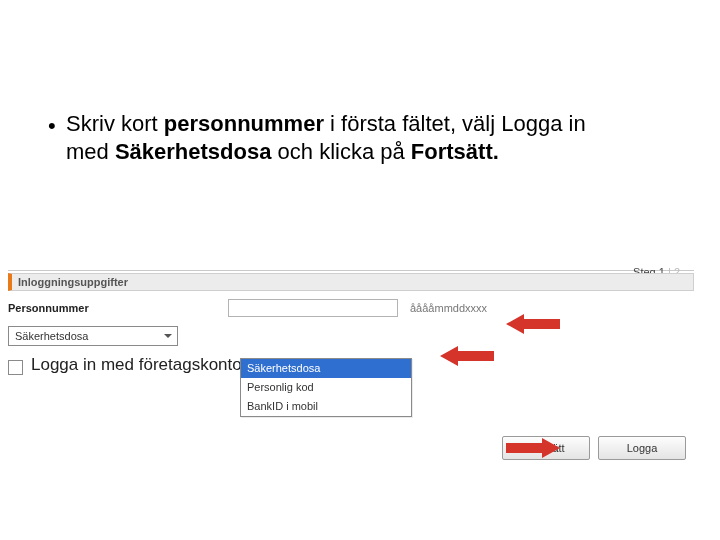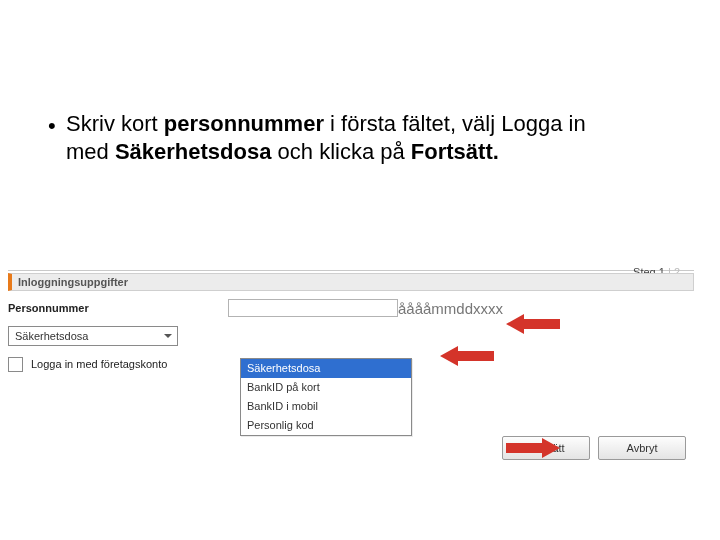--- a/index.html
+++ b/index.html
@@ -16,32 +16,32 @@
   .step{position:absolute;right:14px;top:-4px;font-size:11px;color:#444}
   .step .dim{color:#bdbdbd}
 
   .sect{position:relative;background:#ececec;border:1px solid #cfcfcf;border-left:4px solid #e87a1a;padding:2px 6px;font-size:11px;font-weight:700;color:#555;margin-bottom:6px}
 
   .row{display:flex;align-items:center;min-height:22px;margin:6px 0}
   .lab{width:220px;font-size:11px;font-weight:700;color:#222}
   .field{width:170px}
 
   .txtin{width:170px;height:18px;border:1px solid #b3b3b3;background:#fff;font-size:11px;padding:0 4px;box-sizing:border-box}
-  .hint{font-size:15px;color:#777;}
+  .hint{font-size:11px;color:#777;margin-left:12px}
 
   .sel-closed{position:relative;width:170px;height:20px;border:1px solid #8a8a8a;background:#fff;display:flex;align-items:center;padding:0 18px 0 6px;font-size:11px;color:#333;box-sizing:border-box}
   .sel-closed .tri{position:absolute;right:4px;top:50%;transform:translateY(-50%)}
   .tri svg{display:block}
 
   .dd{position:absolute;left:232px;top:88px;width:170px;border:1px solid #8a8a8a;background:#fff;z-index:3;box-shadow:1px 1px 0 rgba(0,0,0,.08)}
   .dd .opt{padding:2px 6px;font-size:11px;color:#333;line-height:15px}
   .dd .sel{background:#2f6fd0;color:#fff}
 
   .cb{width:13px;height:13px;border:1px solid #8a8a8a;background:#fff;margin-right:8px;display:inline-block;vertical-align:middle}
-  .cb-row{align-items:center;font-size:11px;color:#222}
+  .cb-row{align-items:flex-end;font-size:17px;color:#222}
 
   .buttons{position:absolute;right:8px;top:166px;display:flex;gap:8px}
   .btn{min-width:66px;height:22px;border:1px solid #9a9a9a;background:linear-gradient(#fdfdfd,#e4e4e4);font-size:11px;color:#333;display:inline-flex;align-items:center;justify-content:center;padding:0 10px;border-radius:2px}
 
   .arrow{position:absolute;width:54px;height:20px}
   .arrow svg{display:block}
   .a1{left:498px;top:44px}
   .a2{left:432px;top:76px}
   .a3{left:498px;top:168px}
 </style>
@@ -81,33 +81,32 @@
             <svg width="10" height="10" viewBox="0 0 10 10">
                 <path d="M1 3 L5 7 L9 3 Z" fill="#555"></path>
               </svg>
           </span>
         </div>
       </div>
     </div>
 
     <div class="dd">
       <div class="opt sel">Säkerhetsdosa</div>
-      <div class="opt">BankID på kort</div>
+      <div class="opt">Personlig kod</div>
       <div class="opt">BankID i mobil</div>
-      <div class="opt">Personlig kod</div>
     </div>
 
     <div class="row cb-row">
       <span class="cb"></span>
       <span>Logga in med företagskonto</span>
     </div>
 
     <div class="buttons">
       <div class="btn">Fortsätt</div>
-      <div class="btn">Avbryt</div>
+      <div class="btn">Logga</div>
     </div>
 
     <div class="arrow a1">
       <svg width="54" height="20" viewBox="0 0 54 20">
           <path d="M54 5 L18 5 L18 0 L0 10 L18 20 L18 15 L54 15 Z" fill="#d4342a"></path>
         </svg>
     </div>
     <div class="arrow a2">
       <svg width="54" height="20" viewBox="0 0 54 20">
           <path d="M54 5 L18 5 L18 0 L0 10 L18 20 L18 15 L54 15 Z" fill="#d4342a"></path>

